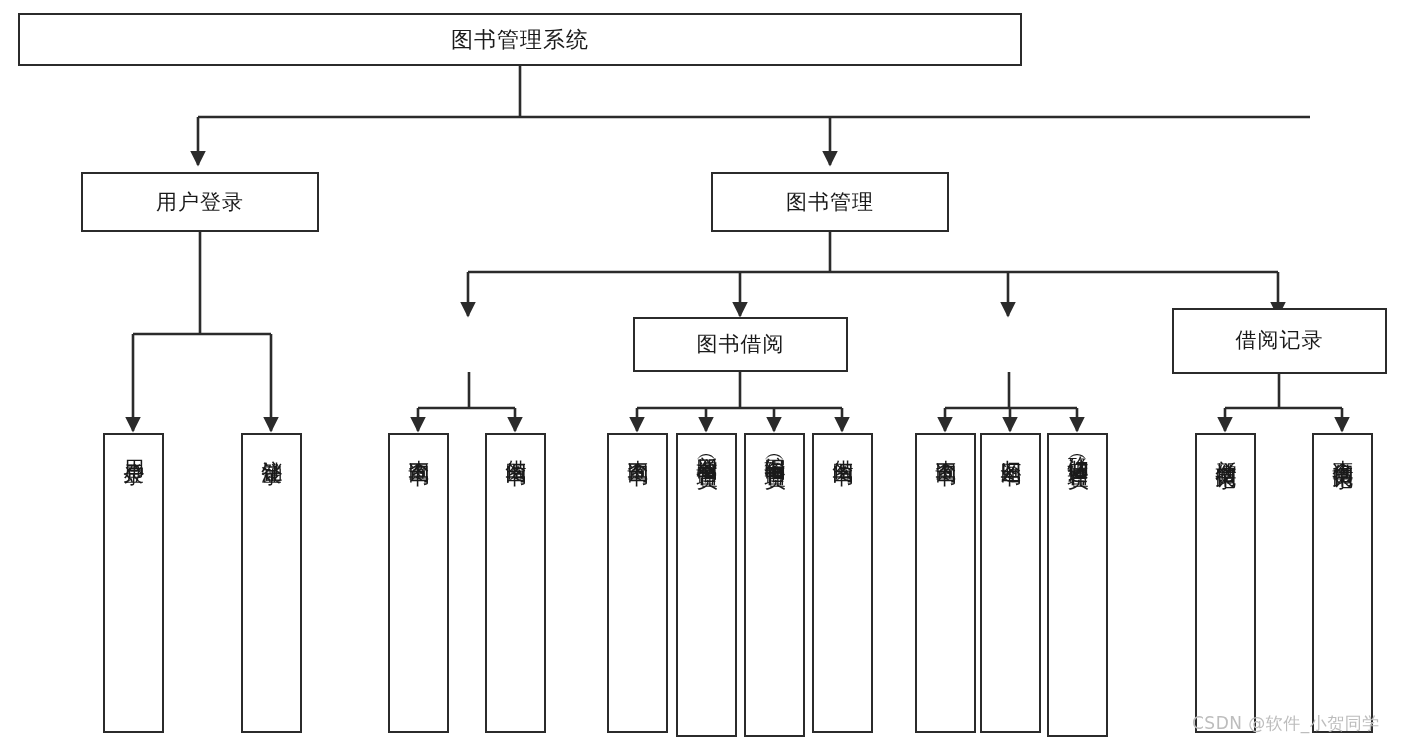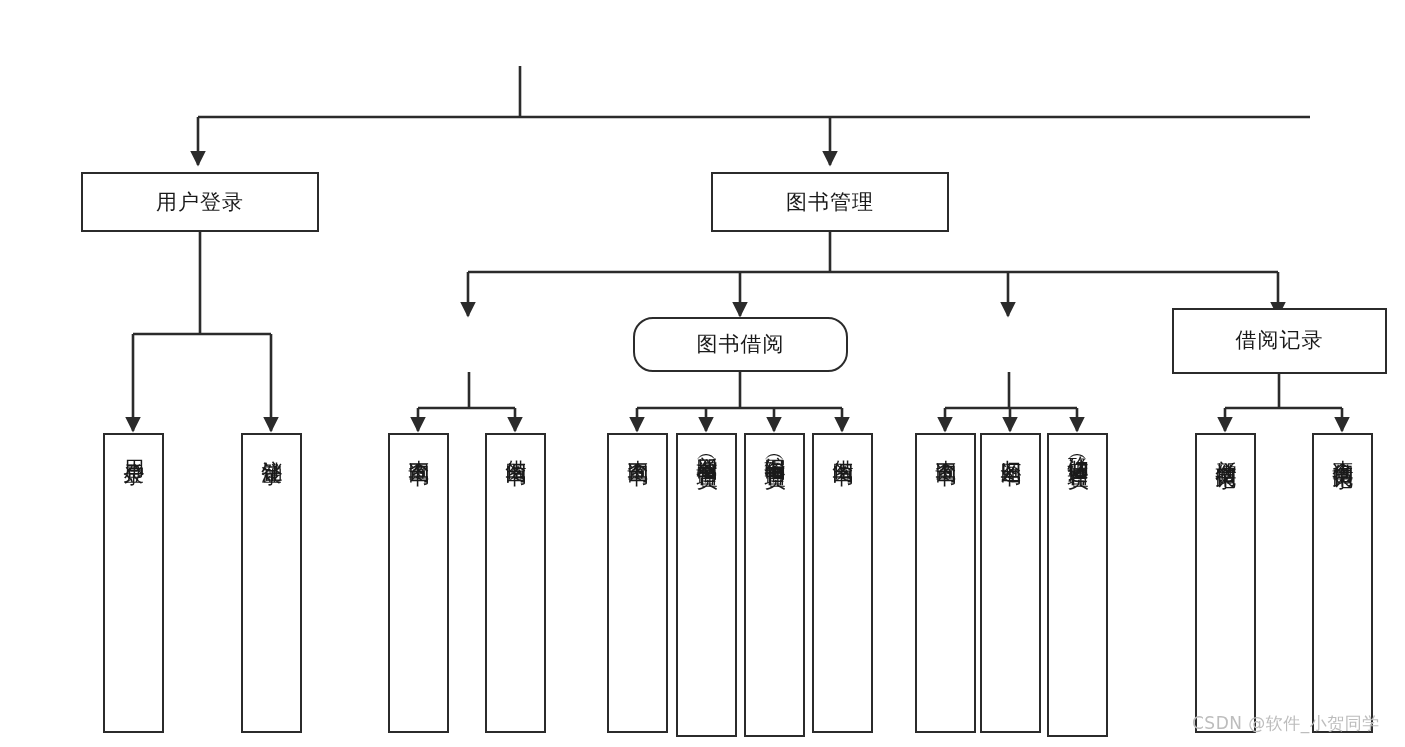--- a/index.html
+++ b/index.html
@@ -123,31 +123,34 @@
       <path d="M 1010 408 L 1010 431" marker-end="url(#arrow)"></path>
       <path d="M 1077 408 L 1077 431" marker-end="url(#arrow)"></path>
 
       <path d="M 1279 372 L 1279 408"></path>
       <path d="M 1225 408 L 1342 408"></path>
       <path d="M 1225 408 L 1225 431" marker-end="url(#arrow)"></path>
       <path d="M 1342 408 L 1342 431" marker-end="url(#arrow)"></path>
     </g>
   </svg>
 
+  <div class="node horiz root" style="left:18px; top:13px; width:1004px; height:53px;">
+    <span class="label">图书管理系统</span>
+  </div>
 
   <div class="node horiz" style="left:81px; top:172px; width:238px; height:60px;">
     <span class="label">用户登录</span>
   </div>
 
   <div class="node horiz" style="left:711px; top:172px; width:238px; height:60px;justify-content:center;">
     <span class="label">图书管理</span>
   </div>
 
 
-  <div class="node horiz" style="left:633px; top:317px; width:215px; height:55px;border-radius:20px;">
+  <div class="node horiz" style="left:633px; top:317px; width:215px; height:55px;">
     <span class="label">图书借阅</span>
   </div>
 
 
   <div class="node horiz" style="left:1172px; top:308px; width:215px; height:66px;font-family:Liberation Mono, monospace;">
     <span class="label">借阅记录</span>
   </div>
 
   <div class="node vert pad" style="left:103px; top:433px; width:61px; height:300px;">
     <span class="label">用户登录</span>

